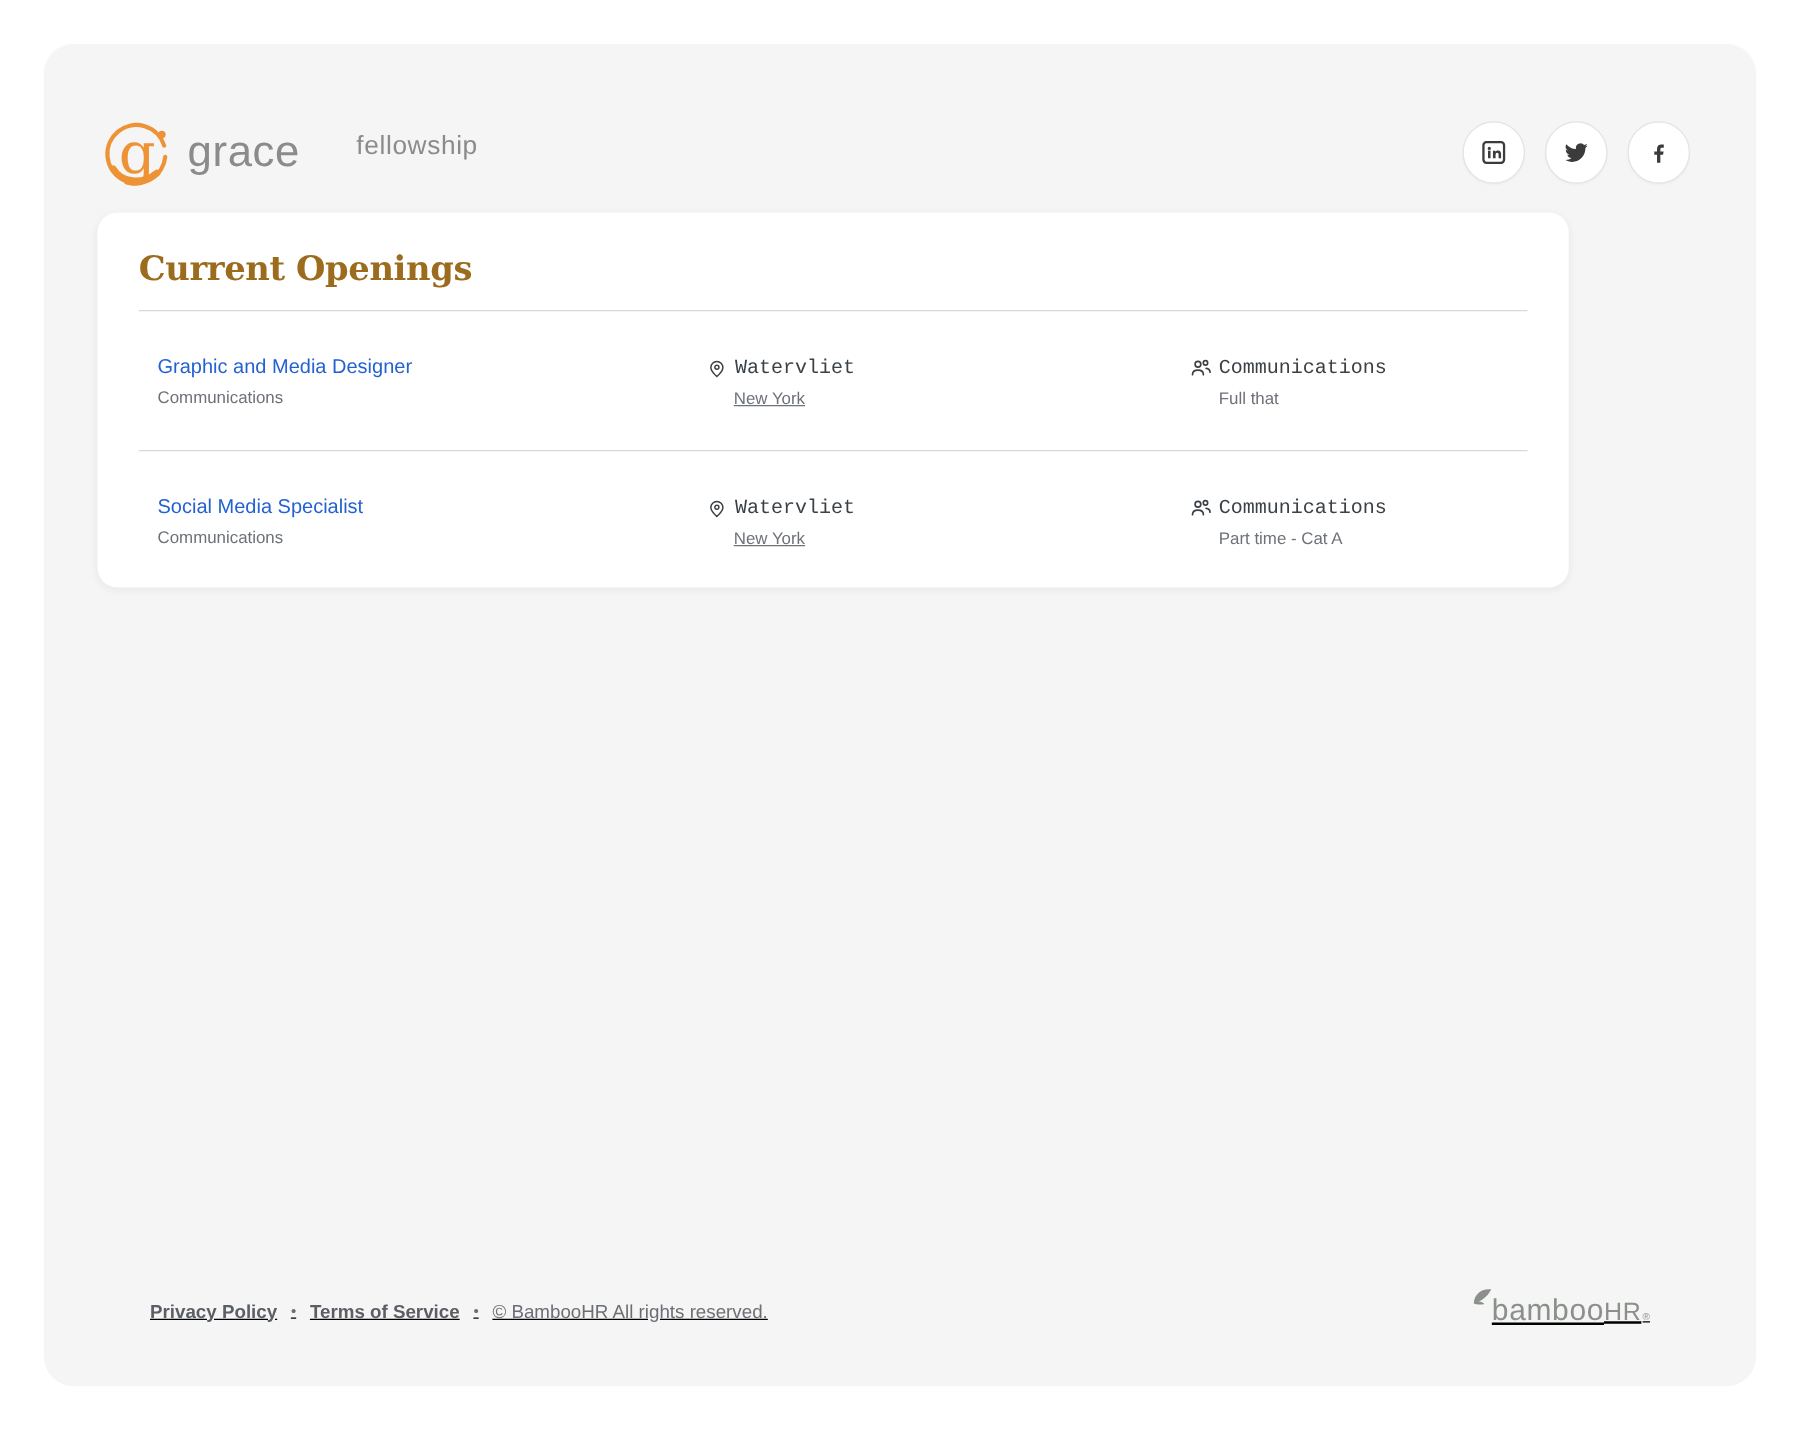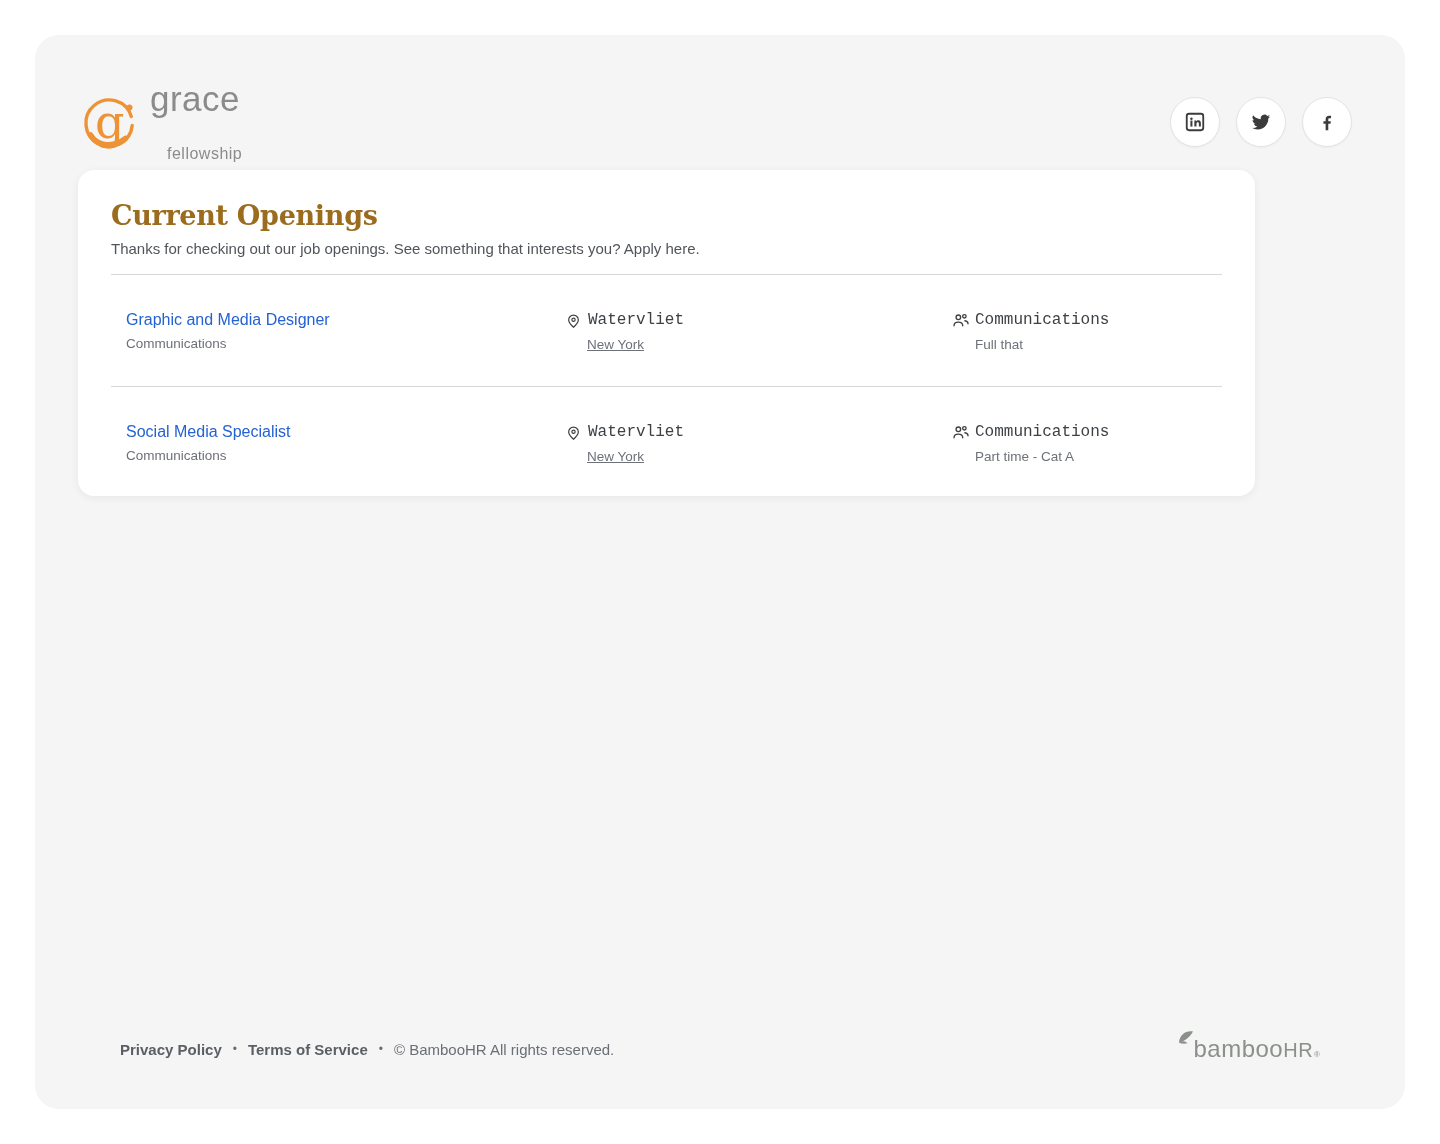--- a/index.html
+++ b/index.html
@@ -20,26 +20,26 @@
   .header {
     display: flex;
     align-items: center;
     justify-content: space-between;
     padding: 38px 53px 0 47px;
     height: 135px;
     flex: 0 0 auto;
   }
   .brand { display: flex; align-items: center; gap: 10px; }
   .brand-mark { width: 58px; height: 60px; }
-  .brand-text { display: flex; flex-direction: column; line-height: 1; gap: 28px; }
+  .brand-text { display: flex; flex-direction: row; line-height: 1; gap: 28px; }
   .brand-primary {
     font-size: 35px; color: #8b8b8b; letter-spacing: 0.5px; font-weight: 400;
   }
   .brand-secondary {
-    font-size: 16px; color: #8b8b8b; letter-spacing: 0.5px; margin-top: 2px; margin-left: 17px; font-weight: 400; text-align: right;
+    font-size: 21px; color: #8b8b8b; letter-spacing: 0.5px; margin-top: 2px; margin-left: 17px; font-weight: 400; text-align: right;
   }
   .social { display: flex; gap: 16px; }
   .social-btn {
     width: 50px; height: 50px; border-radius: 50%;
     background: #ffffff; border: 1px solid #e3e3e3;
     display: flex; align-items: center; justify-content: center;
     cursor: pointer;
     box-shadow: 0 1px 2px rgba(0,0,0,0.04);
   }
 
@@ -98,20 +98,21 @@
 
   .spacer { flex: 1 1 auto; }
 
   
   .footer {
     flex: 0 0 auto;
     display: flex;
     align-items: center;
     justify-content: space-between;
     padding: 0 85px 46px 85px;
+    text-decoration: underline;
   }
   .footer-links { display: flex; align-items: center; font-size: 15px; color: #6b6f74; }
   .footer-link { color: #5b5f64; font-weight: 600; text-decoration: none; cursor: pointer; }
   .footer-bullet { margin: 0 11px; font-size: 12px; color: #6b6f74; }
   .footer-copy { color: #6b6f74; }
 
   .bamboo-logo { display: flex; align-items: baseline; position: relative; color: #8b908b; }
   .bamboo-leaf { position: absolute; left: -1px; top: -6px; }
   .bamboo-word { font-size: 24px; letter-spacing: 0.5px; margin-left: 14px; }
   .bamboo-hr { font-size: 20px; font-weight: 500; letter-spacing: 0.5px; }
@@ -154,21 +155,20 @@
         <svg width="22" height="22" viewBox="0 0 24 24" fill="#3b3b3b">
           <path d="M13.4 21v-7h2.4l.4-2.9h-2.8V9.2c0-.8.3-1.4 1.5-1.4h1.5V5.2c-.3 0-1.2-.1-2.2-.1-2.2 0-3.7 1.3-3.7 3.8v2.2H8.1V14h2.4v7z"></path>
         </svg>
       </div>
     </div>
   </div>
 
   <div class="card">
     <div class="intro">
       <div class="card-title">Current Openings</div>
-      <div class="card-subtitle">Thanks for checking out our job openings. See something that interests you? Apply here.</div>
     </div>
 
     <div class="job-row with-divider">
       <div class="job-main">
         <a class="job-title">Graphic and Media Designer</a>
         <div class="job-sub">Communications</div>
       </div>
       <div class="meta meta-loc">
         <div class="meta-line">
           <span class="icon">

